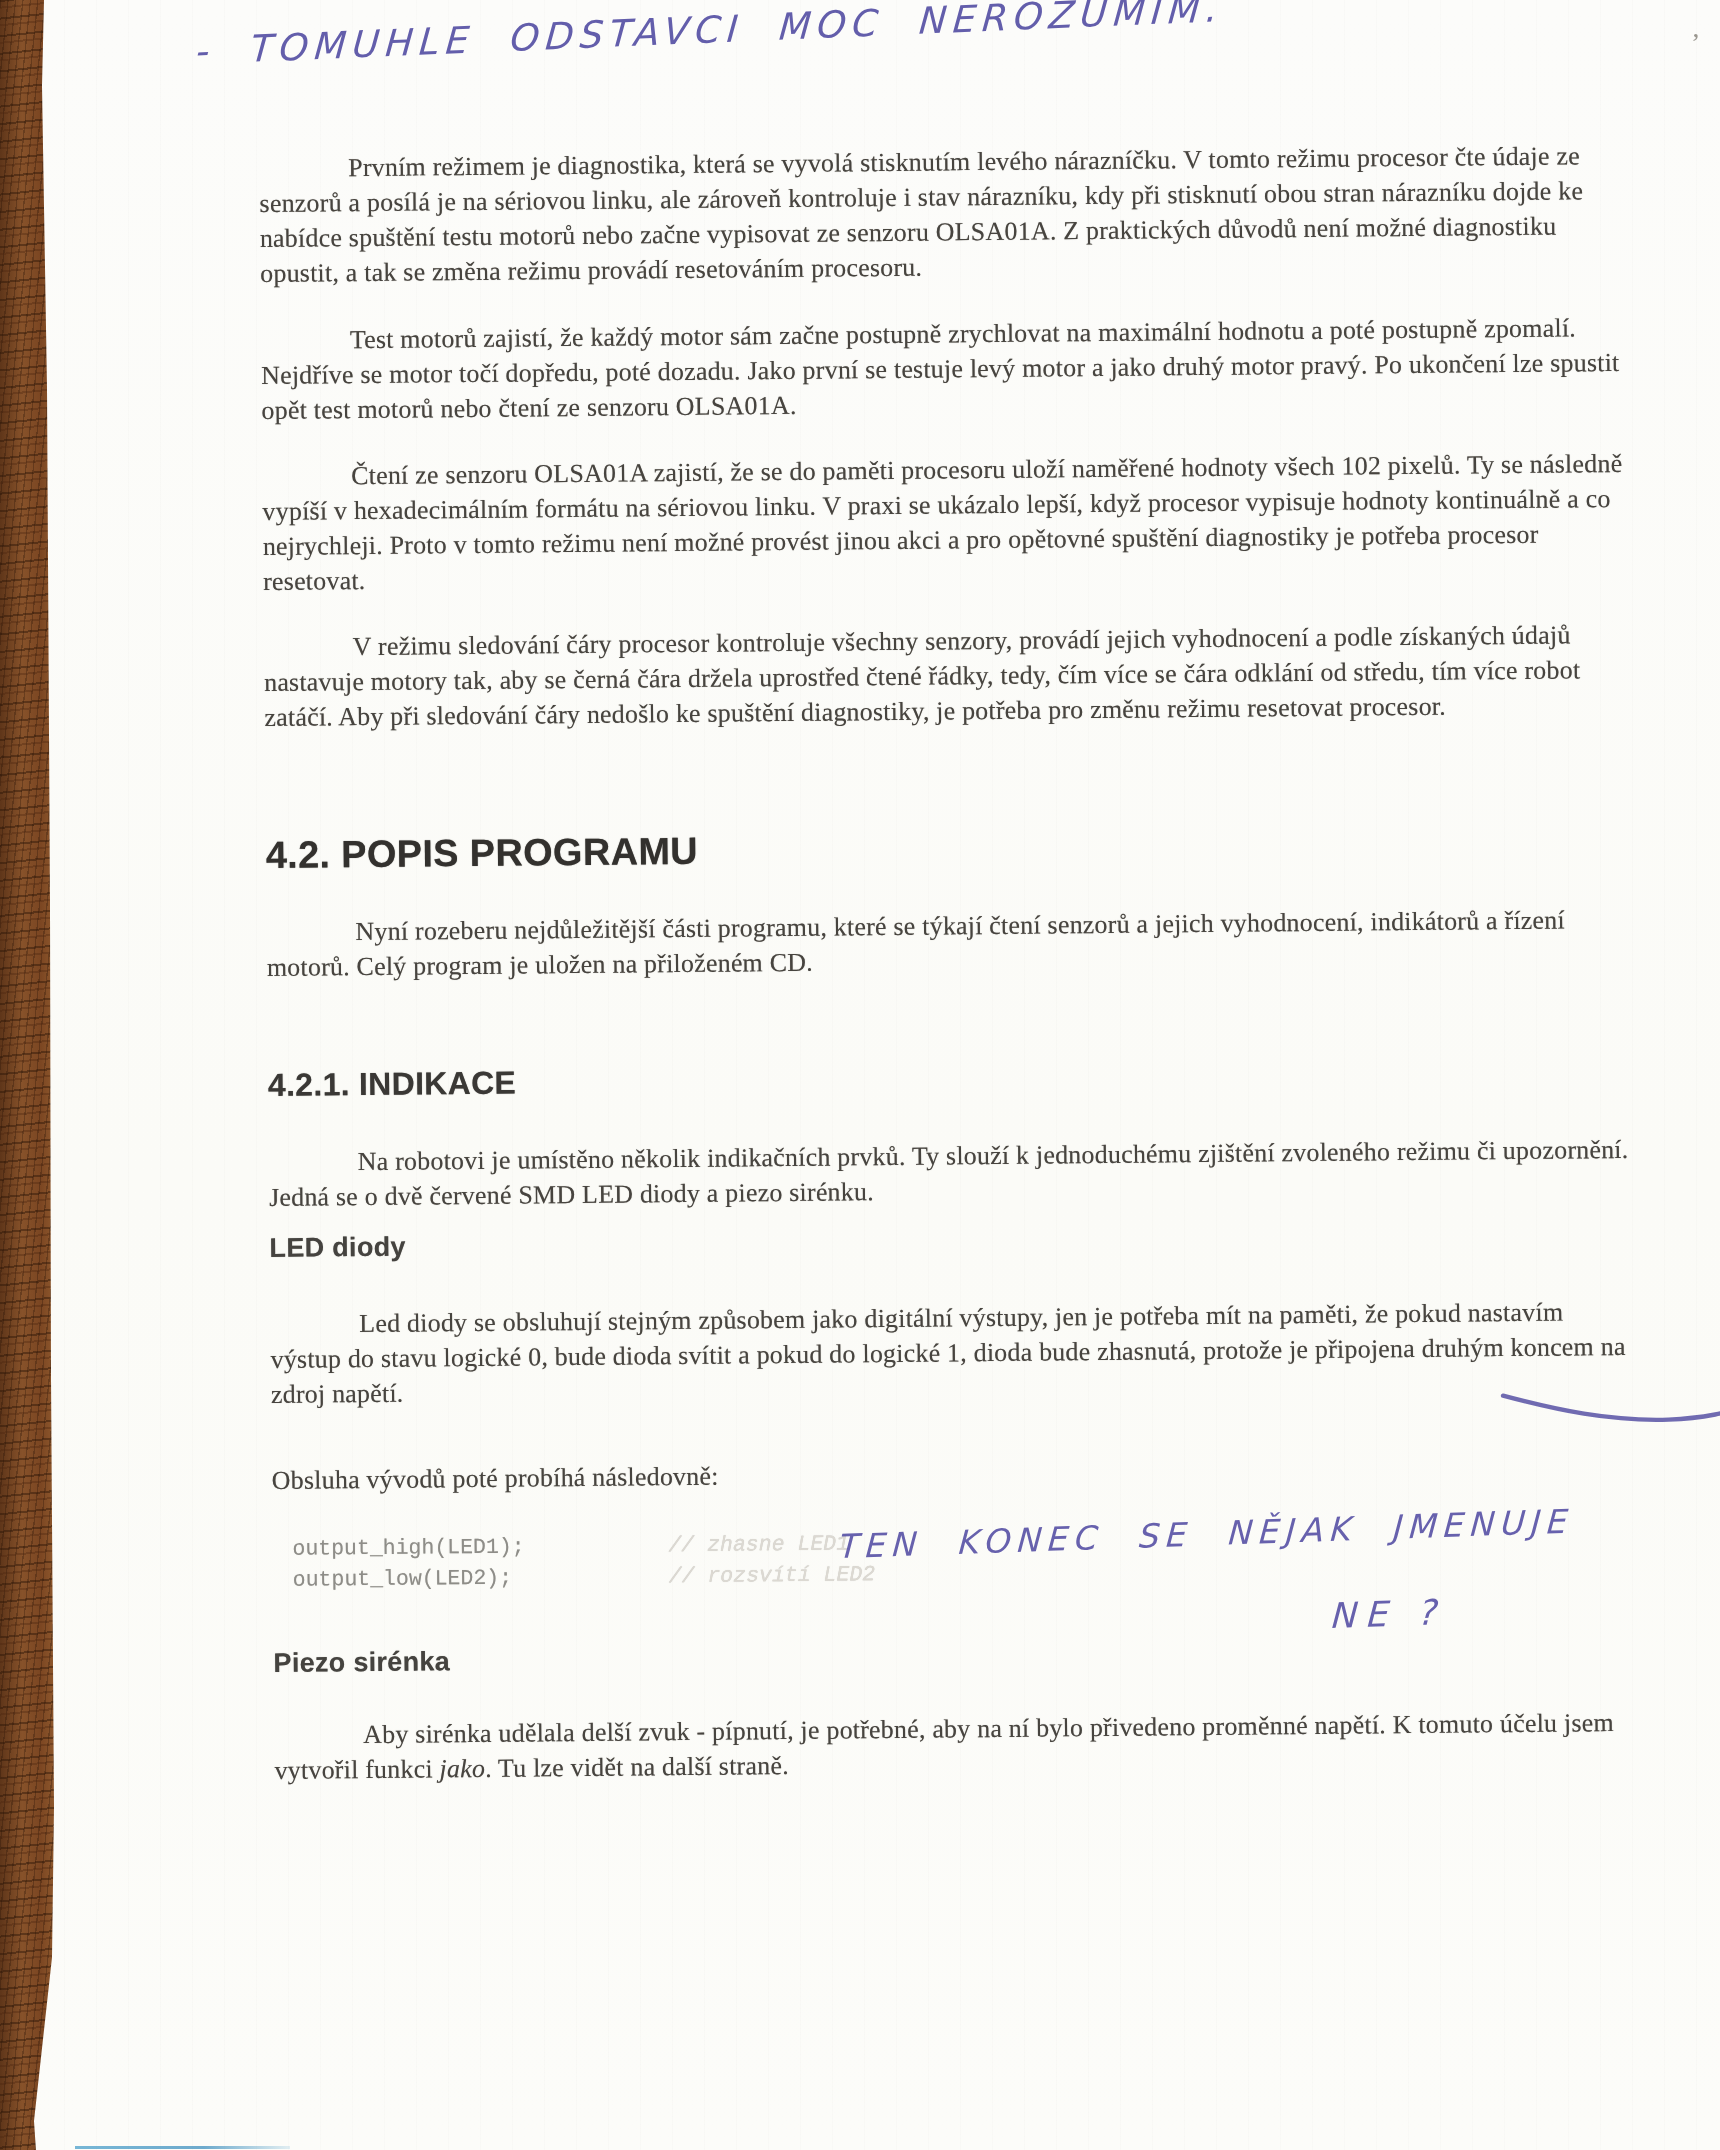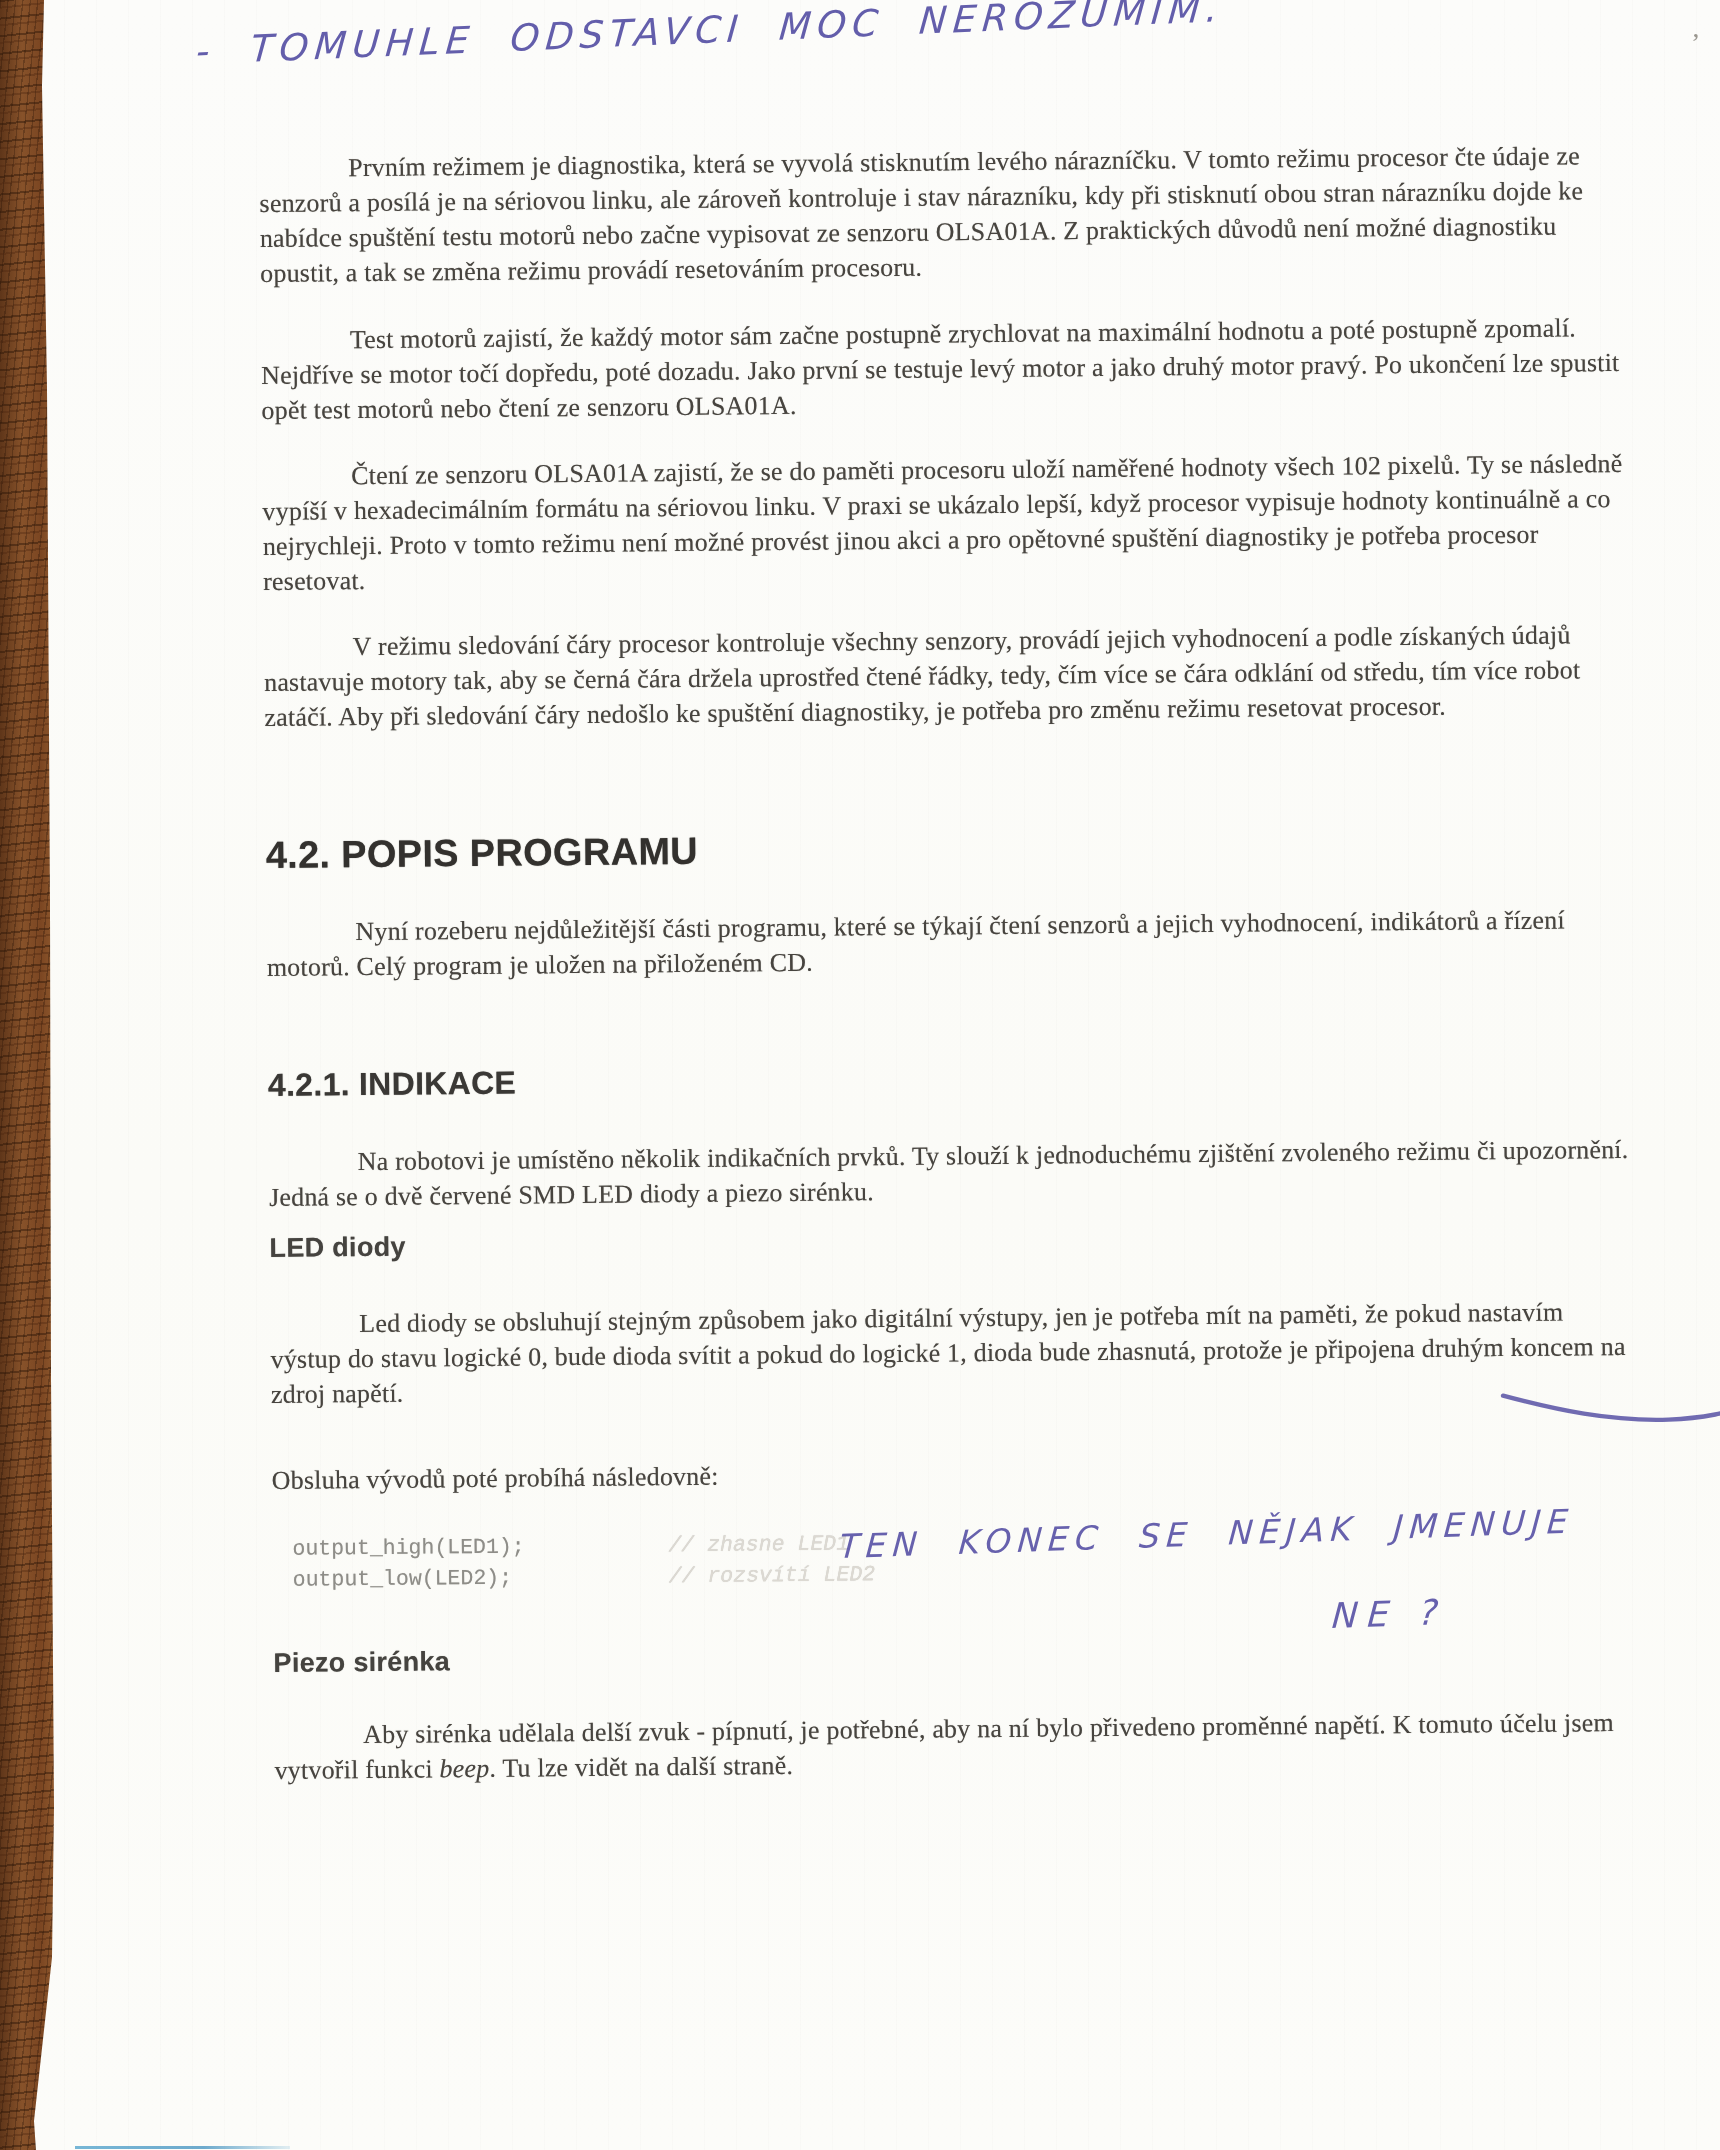--- a/index.html
+++ b/index.html
@@ -144,21 +144,21 @@
         <span class="code-comment">// zhasne  LED1</span>
       </div>
       <div class="code-line">
         <span class="code-main">output_low(LED2);</span>
         <span class="code-comment">// rozsvítí LED2</span>
       </div>
     </div>
 
     <h3 class="h-sub h-sub-piezo">Piezo sirénka</h3>
 
-    <p class="para m-p8"><span>Aby sirénka udělala delší zvuk - pípnutí, je potřebné, aby na ní bylo přivedeno proměnné napětí. K tomuto účelu jsem vytvořil funkci </span><em>beep</em><span>. Tu lze vidět na další straně.</span></p>
+    <p class="para m-p8"><span>Aby sirénka udělala delší zvuk - pípnutí, je potřebné, aby na ní bylo přivedeno proměnné napětí. K tomuto účelu jsem vytvořil funkci </span><em>jako</em><span>. Tu lze vidět na další straně.</span></p>
 
   </div>
 
   <div class="handwriting mid-note-1">TEN KONEC SE NĚJAK JMENUJE</div>
   <div class="handwriting mid-note-2">NE ?</div>
 
   <div class="teal-line"></div>
 
 </div>
 

